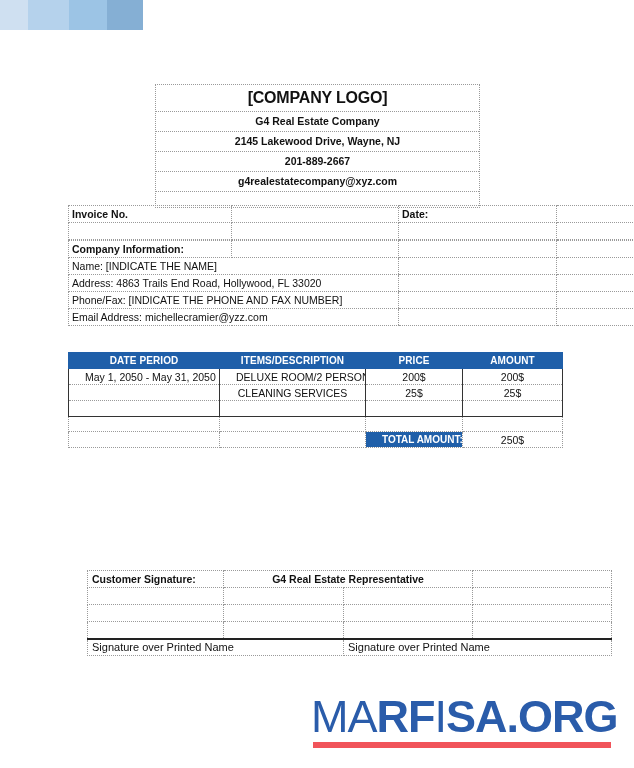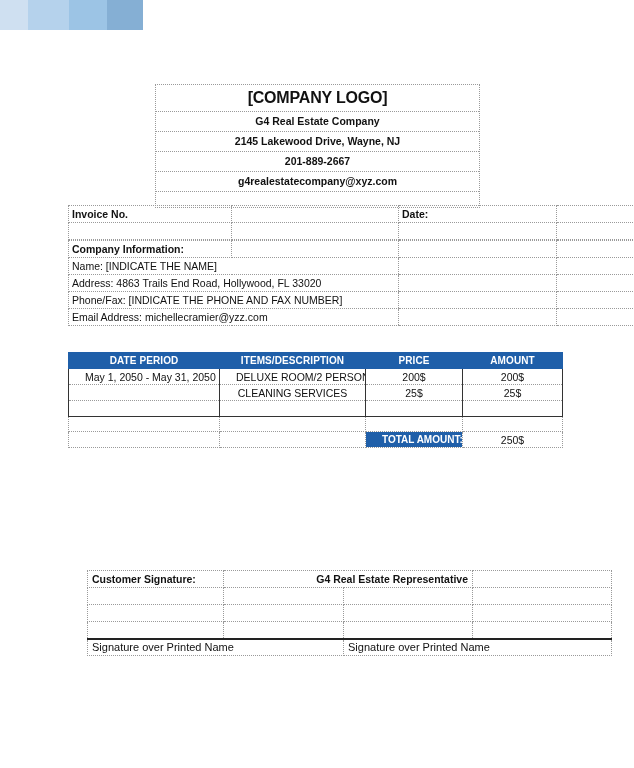--- a/index.html
+++ b/index.html
@@ -160,21 +160,21 @@
   #signature-table td {
     border: 1px dotted #9a9a9a;
     height: 17px;
     padding: 0 4px;
     vertical-align: middle;
     overflow: hidden;
     white-space: nowrap;
     box-sizing: border-box;
   }
   .sig-head { font-weight: bold; font-size: 10.5px; }
-  .sig-center { text-align: right; }
+  .sig-center { text-align: center; }
   .sig-rule { border-top: 2px solid #222222 !important; }
   .sig-caption {
     text-align: left;
     font-size: 11px;
   }
 
   
   #marfisa-logo {
     position: absolute;
     left: 311px;
@@ -360,14 +360,18 @@
         <td></td>
         <td></td>
       </tr>
       <tr>
         <td class="sig-caption sig-rule" colspan="2">Signature over Printed Name</td>
         <td class="sig-caption sig-rule" colspan="2">Signature over Printed Name</td>
       </tr>
     </tbody>
   </table>
 
+  <div id="marfisa-logo">
+    <div id="marfisa-wordmark"><span class="light-seg">MA</span><span class="bold-seg">RF</span><span class="light-seg">I</span><span class="bold-seg">SA.</span><span class="bold-seg">ORG</span></div>
+    <div id="marfisa-underline"></div>
+  </div>
 
 </div>
 
 </body></html>

